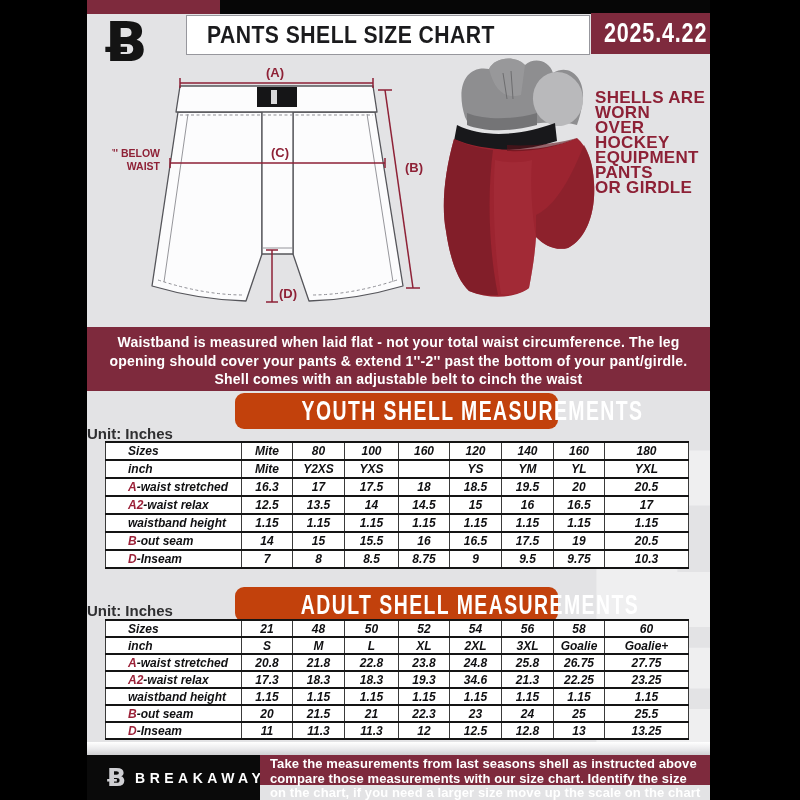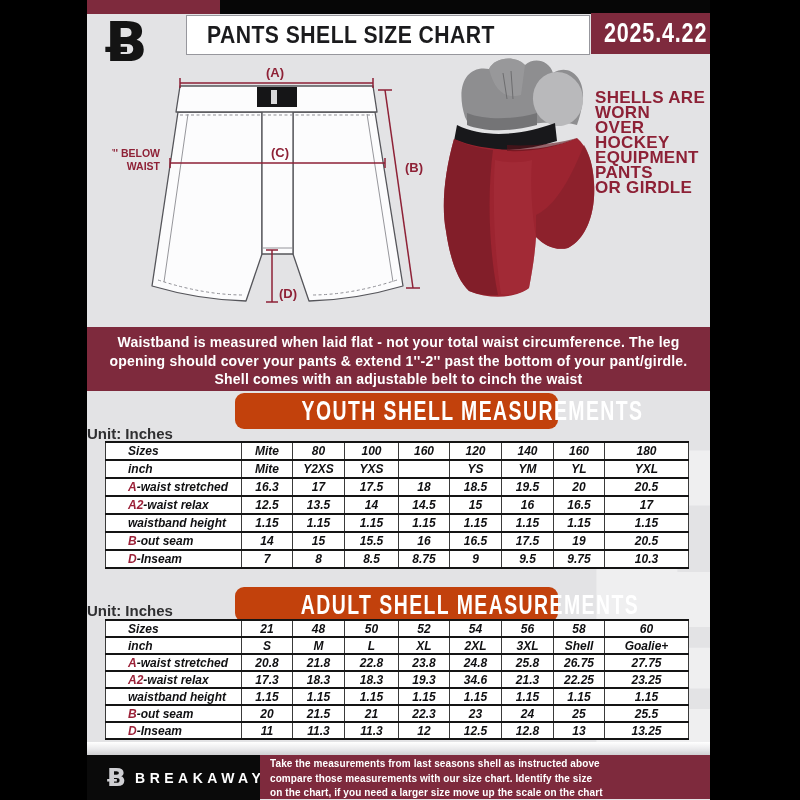--- a/index.html
+++ b/index.html
@@ -88,22 +88,22 @@
     position:absolute;left:0;top:742px;width:623px;height:13px;z-index:2;
     background:linear-gradient(180deg,#ffffff 0%,#e9e9eb 55%,#cfcfd2 100%);
   }
   .footer-black{
     position:absolute;left:0;top:755px;width:173px;height:45px;background:#0a0a0a;z-index:2;
     display:flex;align-items:center;padding-left:20px;box-sizing:border-box;gap:9px;
   }
   .footer-logo{font-family:"DejaVu Sans",sans-serif;font-weight:bold;font-size:25px;color:#cfcfd3;line-height:1;}
   .brand-name{color:#fff;font-weight:bold;font-size:14px;letter-spacing:4.5px;}
   .footer-maroon{
-    position:absolute;left:173px;top:755px;width:450px;height:44px;background:#7e2a3d;z-index:2;
-    color:#fff;font-weight:bold;font-size:10px;line-height:14.6px;
+    position:absolute;left:173px;top:755px;width:450px;height:30px;background:#7e2a3d;z-index:2;
+    color:#fff;font-weight:bold;font-size:13px;line-height:14.6px;
     padding:2px 0 0 10px;box-sizing:border-box;letter-spacing:.1px;
   }
 </style>
 </head>
 <body>
 
 <div class="page">
 
   <div class="top-band"></div>
   <div class="top-stripe"></div>
@@ -304,21 +304,21 @@
           <td>60</td>
         </tr>
         <tr>
           <td class="lbl">inch</td>
           <td>S</td>
           <td>M</td>
           <td>L</td>
           <td>XL</td>
           <td>2XL</td>
           <td>3XL</td>
-          <td>Shell</td>
+          <td>Goalie</td>
           <td>Goalie+</td>
         </tr>
         <tr>
           <td class="lbl"><span class="accent">A</span>-waist stretched</td>
           <td>20.8</td>
           <td>21.8</td>
           <td>22.8</td>
           <td>23.8</td>
           <td>24.8</td>
           <td>25.8</td>

